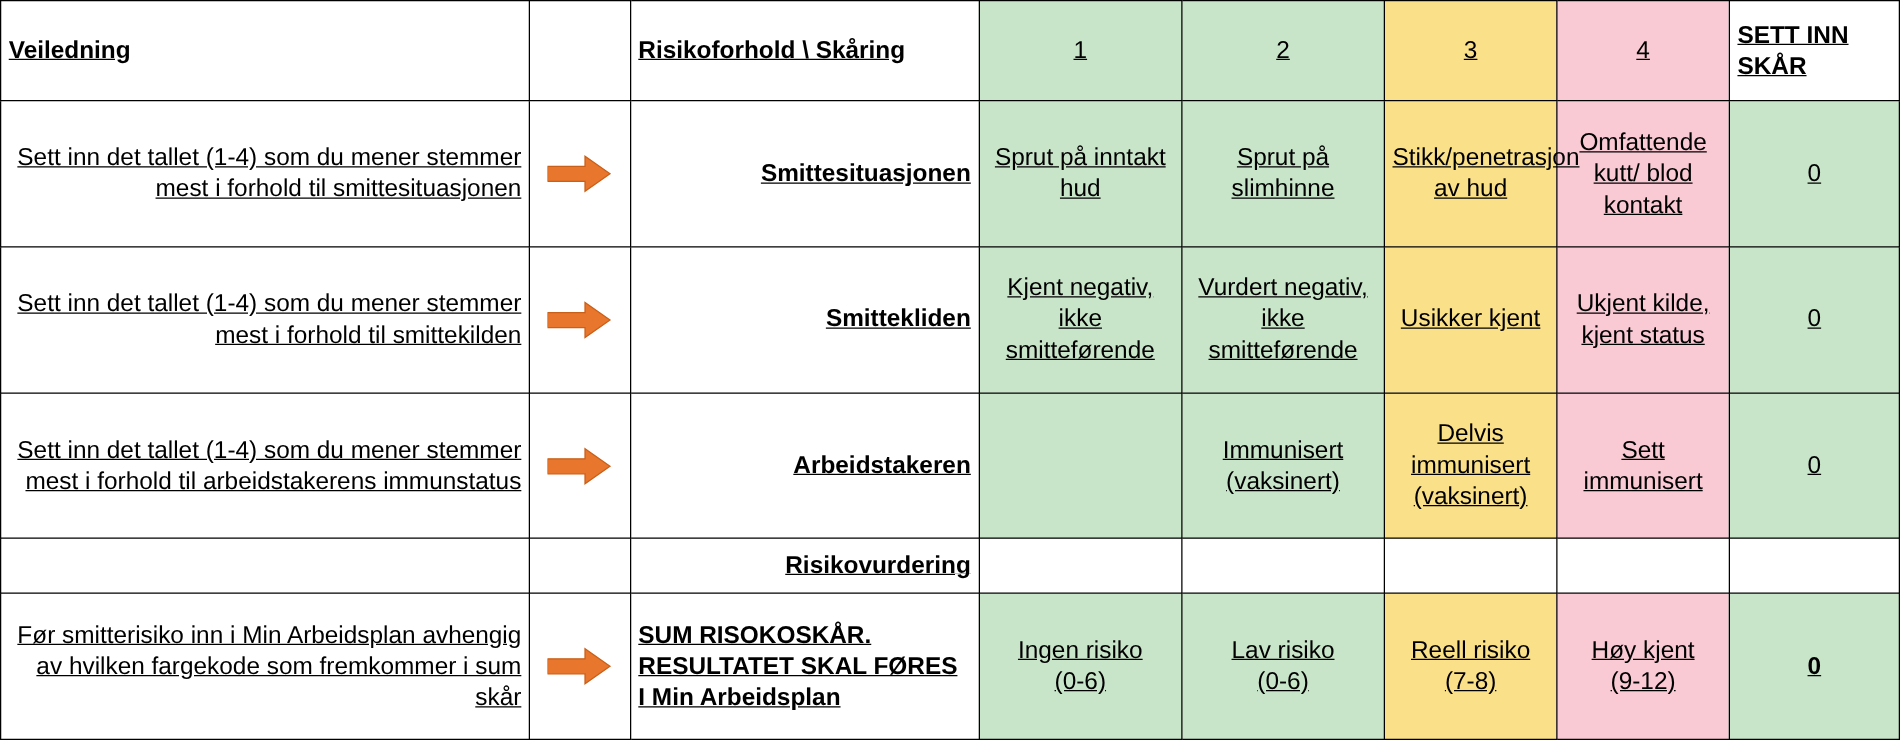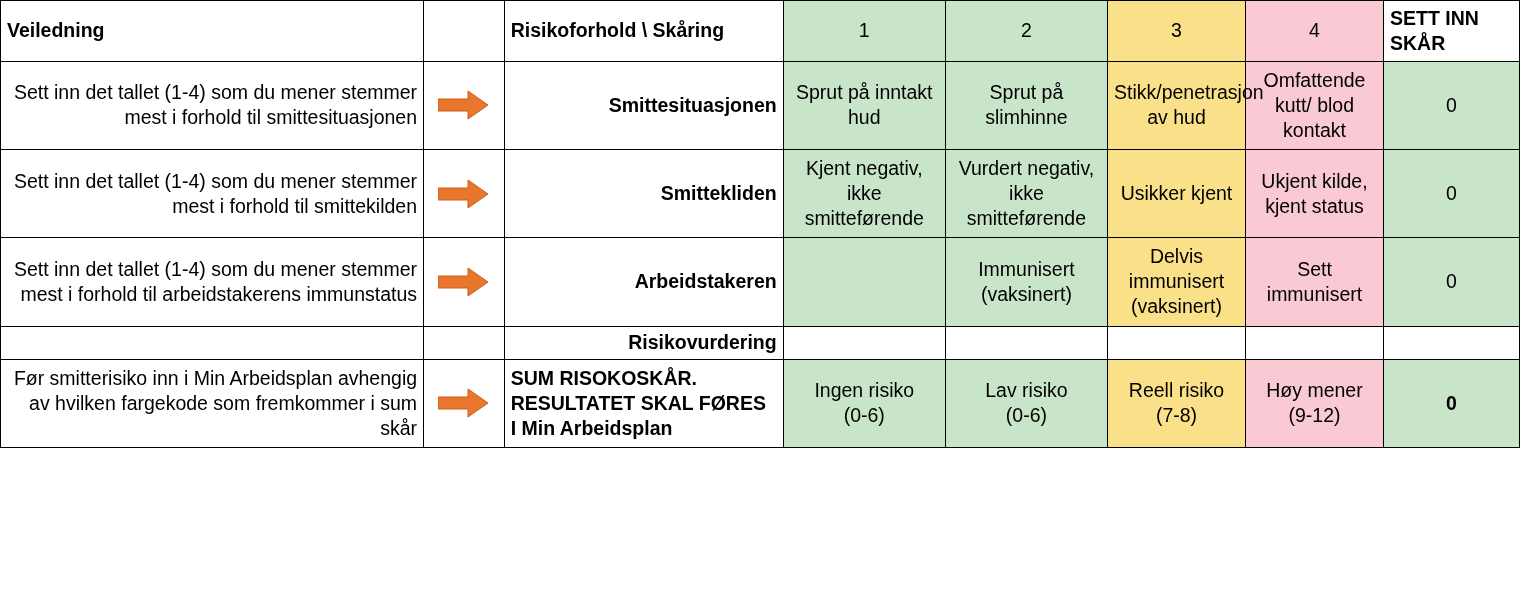--- a/index.html
+++ b/index.html
@@ -10,21 +10,22 @@
   body {
     font-family: "Liberation Sans", sans-serif;
     width: 1522px;
     height: 594px;
     overflow: hidden;
   }
   table.risk-table {
     border-collapse: collapse;
     table-layout: fixed;
     width: 1520px;
-    height: 448px;
+    height: 592px;
+    text-decoration: underline;
   }
   table.risk-table td {
     border: 1px solid #000000;
     vertical-align: middle;
     font-size: 19.5px;
     color: #000000;
     padding: 2px 6px;
     line-height: 1.28;
   }
   
@@ -219,19 +220,19 @@
     </td>
     <td class="green risk-label txt-green">
       <div>Lav risiko</div>
       <div>(0-6)</div>
     </td>
     <td class="yellow risk-label txt-yellow">
       <div>Reell risiko</div>
       <div>(7-8)</div>
     </td>
     <td class="pink risk-label txt-pink">
-      <div>Høy mener</div>
+      <div>Høy kjent</div>
       <div>(9-12)</div>
     </td>
     <td class="green value-cell total txt-green">0</td>
   </tr>
 </tbody>
   </table>
 
 </body></html>

